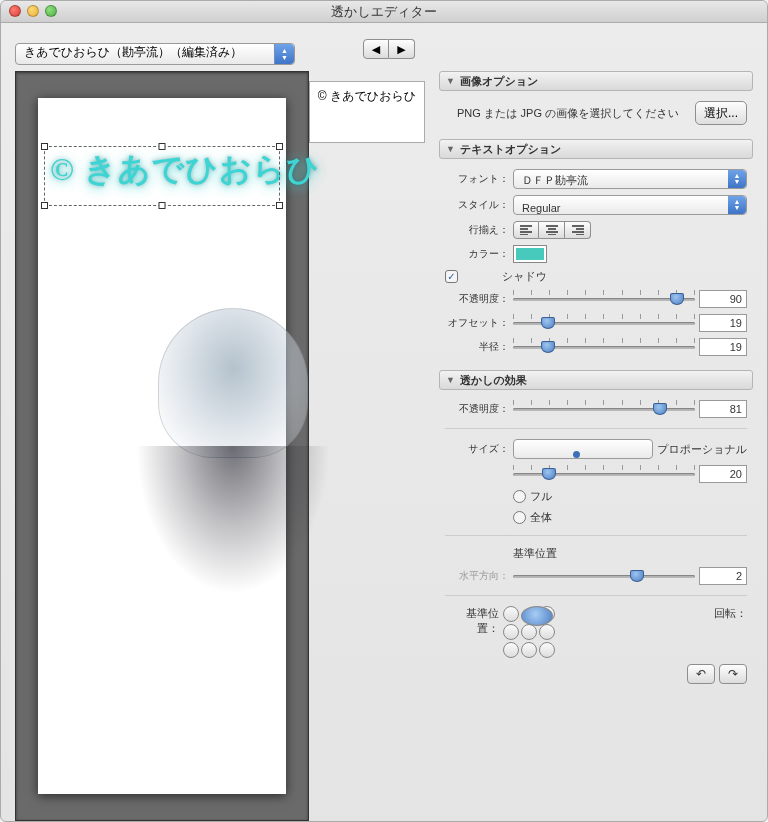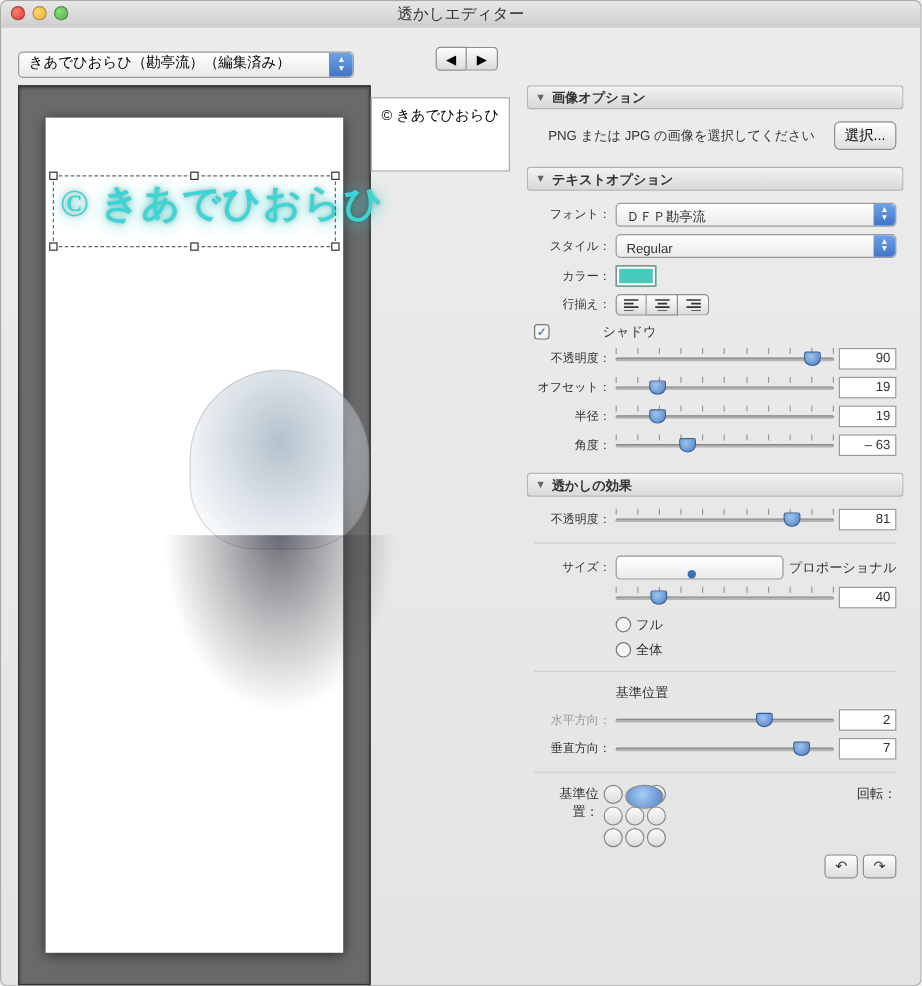--- a/index.html
+++ b/index.html
@@ -132,44 +132,44 @@
             </div>
         </div>
         <div class="row">
           <span class="lab">スタイル：</span>
           <div class="sel">
               <span>Regular</span>
               <div class="arrows">▲<br>▼</div>
             </div>
         </div>
         <div class="row">
-          <span class="lab">カラー：</span>
-          <div class="swatch"></div>
-        </div>
-        <div class="row">
           <span class="lab">行揃え：</span>
           <div class="seggrp">
             <div class="seg">
                 <svg viewBox="0 0 14 10">
                   <path d="M1 1h12M1 4h8M1 7h12M1 10h8" stroke="#333" stroke-width="1.4"></path>
                 </svg>
               </div>
             <div class="seg">
                 <svg viewBox="0 0 14 10">
                   <path d="M1 1h12M3 4h8M1 7h12M3 10h8" stroke="#333" stroke-width="1.4"></path>
                 </svg>
               </div>
             <div class="seg">
                 <svg viewBox="0 0 14 10">
                   <path d="M1 1h12M5 4h8M1 7h12M5 10h8" stroke="#333" stroke-width="1.4"></path>
                 </svg>
               </div>
           </div>
         </div>
         <div class="row">
+          <span class="lab">カラー：</span>
+          <div class="swatch"></div>
+        </div>
+        <div class="row">
           <span class="chk">✓</span>
           <span style="margin-left:40px">シャドウ</span>
         </div>
         <div class="row">
           <span class="lab">不透明度：</span>
           <div class="slider">
               <div class="ticks">
                 <span></span>
                 <span></span>
                 <span></span>
@@ -221,41 +221,20 @@
                 <span></span>
                 <span></span>
                 <span></span>
                 <span></span>
                 <span></span>
               </div>
               <div class="track"></div>
               <div class="thumb" style="left:19%"></div>
             </div>
           <div class="numbox">19</div>
-        </div>
-        <div class="row">
-          <span class="lab">角度：</span>
-          <div class="slider">
-              <div class="ticks">
-                <span></span>
-                <span></span>
-                <span></span>
-                <span></span>
-                <span></span>
-                <span></span>
-                <span></span>
-                <span></span>
-                <span></span>
-                <span></span>
-                <span></span>
-              </div>
-              <div class="track"></div>
-              <div class="thumb" style="left:33%"></div>
-            </div>
-          <div class="numbox">– 63</div>
         </div>
       </div>
 
       <div class="panel-head">
         <span class="disc">▼</span>
         <span>透かしの効果</span>
       </div>
       <div class="panel-body">
         <div class="row">
           <span class="lab">不透明度：</span>
@@ -296,21 +275,21 @@
                 <span></span>
                 <span></span>
                 <span></span>
                 <span></span>
                 <span></span>
                 <span></span>
               </div>
               <div class="track"></div>
               <div class="thumb" style="left:20%"></div>
             </div>
-          <div class="numbox">40</div>
+          <div class="numbox">20</div>
         </div>
         <div class="row">
             <span class="lab"></span>
             <span class="radio"></span>
             <span>フル</span>
           </div>
         <div class="row">
             <span class="lab"></span>
             <span class="radio"></span>
             <span>全体</span>
@@ -320,28 +299,20 @@
             <span class="lab"></span>
             <span>基準位置</span>
           </div>
         <div class="row">
           <span class="lab" style="color:#999">水平方向：</span>
           <div class="slider">
               <div class="track"></div>
               <div class="thumb" style="left:68%"></div>
             </div>
           <div class="numbox">2</div>
-        </div>
-        <div class="row">
-          <span class="lab">垂直方向：</span>
-          <div class="slider">
-              <div class="track"></div>
-              <div class="thumb" style="left:85%"></div>
-            </div>
-          <div class="numbox">7</div>
         </div>
         <div class="hr"></div>
         <div class="row" style="align-items:flex-start">
           <span class="lab2">基準位置：</span>
           <div class="anchor">
             <div class="a"></div>
               <div class="a sel"></div>
               <div class="a"></div>
             <div class="a"></div>
               <div class="a"></div>

